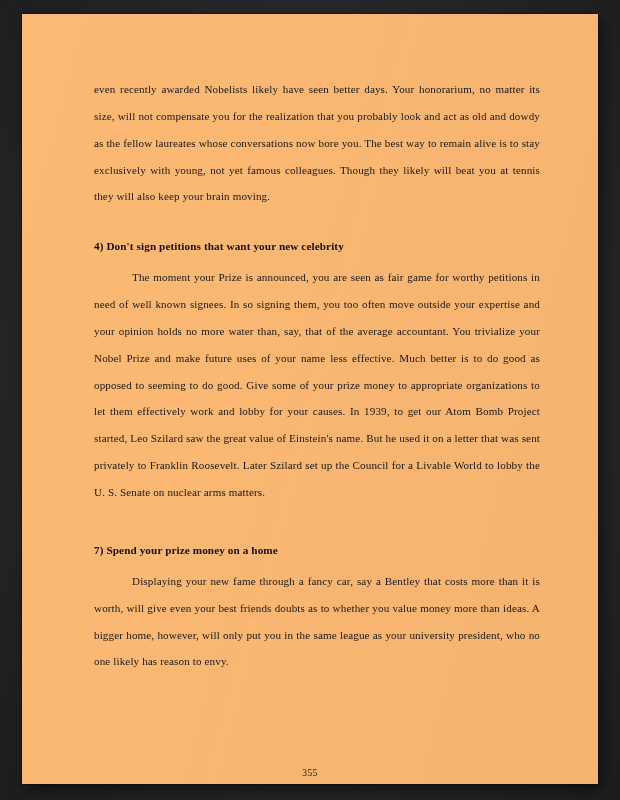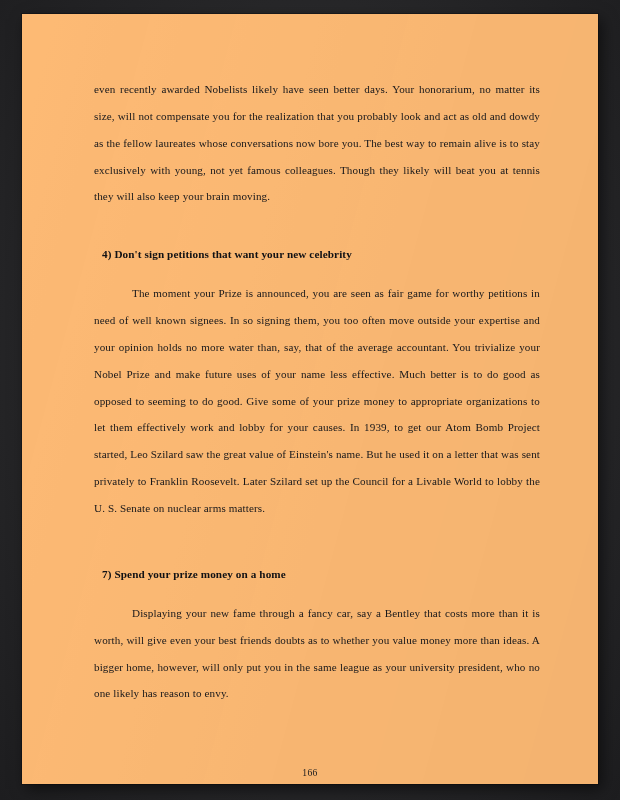--- a/index.html
+++ b/index.html
@@ -46,21 +46,21 @@
     margin: 0;
     letter-spacing: 0.12px;
   }
   .indent {
     text-indent: 38px;
   }
   .heading {
     font-size: 11.2px;
     font-weight: bold;
     color: #111114;
-    margin: 8px;
+    margin: 0;
     letter-spacing: 0.1px;
   }
   .spacer-lg { height: 30px; }
   .spacer-sm { height: 12px; }
   .spacer-xl { height: 38px; }
   .page-number {
     position: absolute;
     left: 0;
     right: 0;
     bottom: 6px;
@@ -100,15 +100,15 @@
     <div class="spacer-xl"></div>
 
     <p class="heading">7)   Spend your prize money on a home</p>
 
     <div class="spacer-sm"></div>
 
     <p class="para indent">Displaying your new fame through a fancy car, say a Bentley that costs more than it is worth, will give even your best friends doubts as to whether you value money more than ideas.   A bigger home, however, will only put you in the same league as your university president, who no one likely has reason to envy.</p>
 
   </div>
 
-  <div class="page-number">166</div>
+  <div class="page-number">355</div>
   <div class="grain"></div>
 </div>
 
 </body></html>

